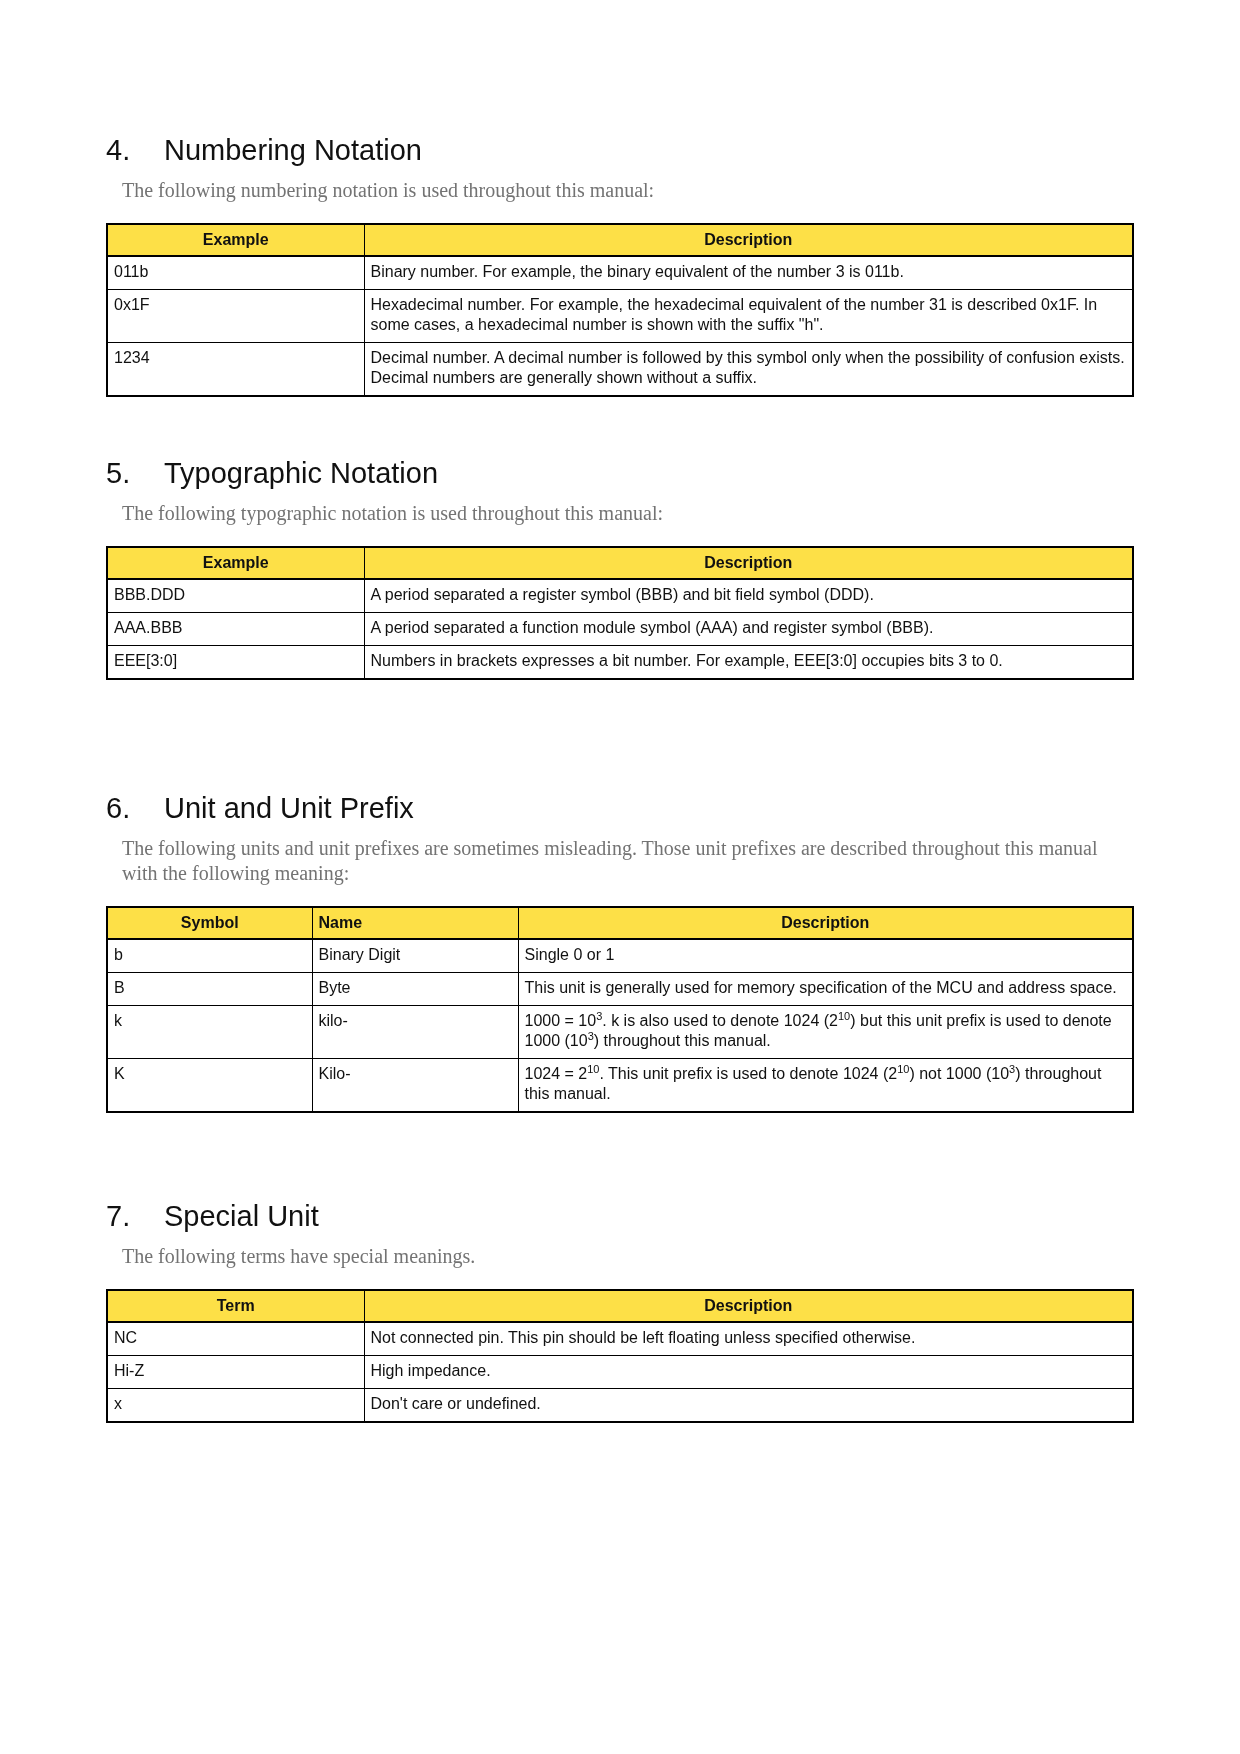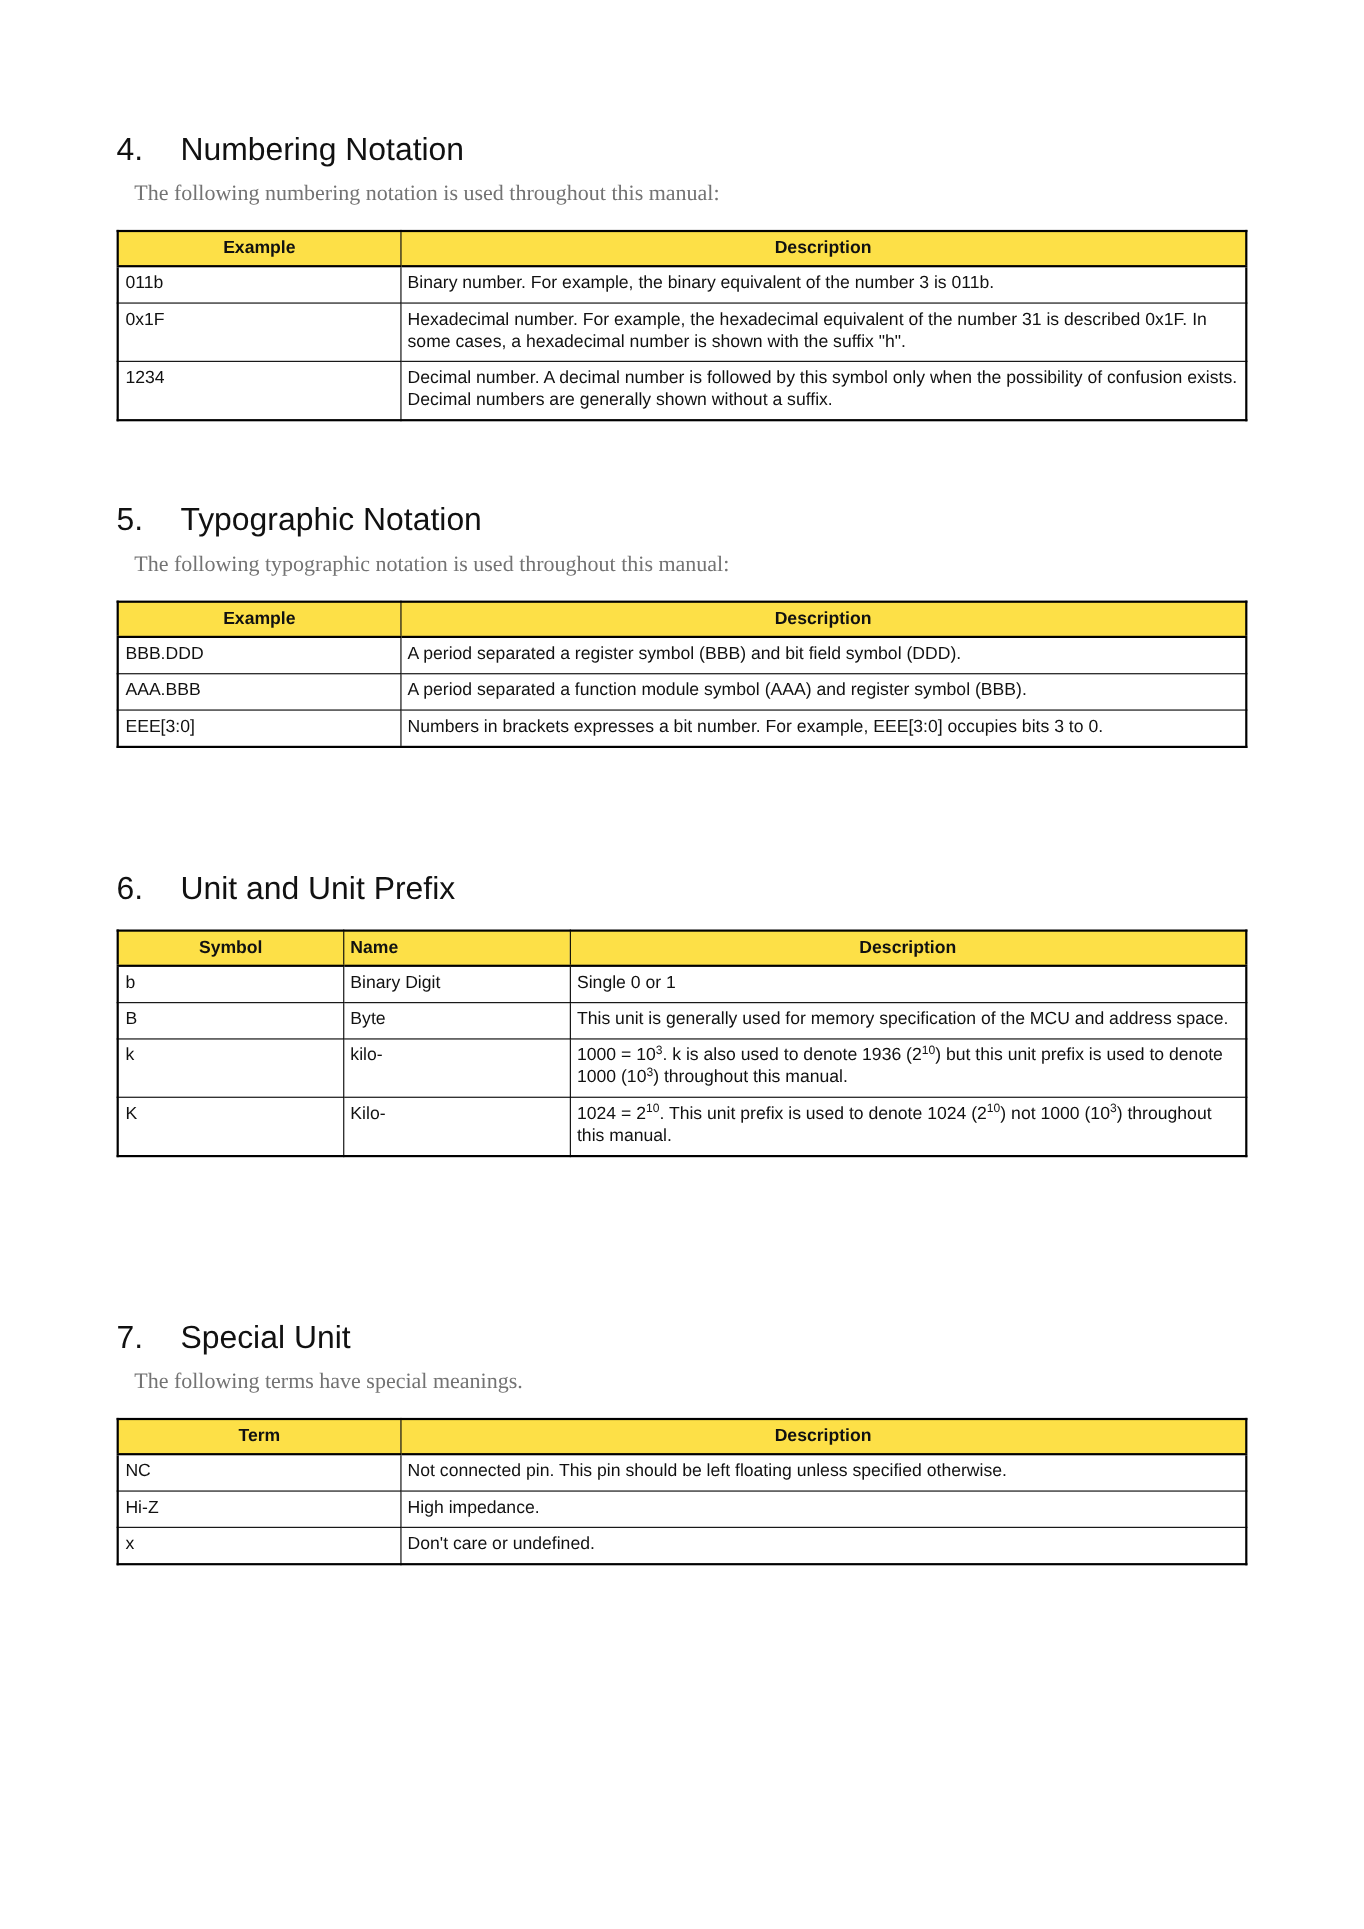--- a/index.html
+++ b/index.html
@@ -13,21 +13,21 @@
   th { background: #fde047; font-weight: bold; height: 32px; padding: 0 6px; border: 1px solid #000; border-bottom: 2px solid #000; text-align: center; box-sizing: border-box; }
   th.left { text-align: left; }
   td { border: 1px solid #000; padding: 5px 6px 7px 6px; vertical-align: top; text-align: left; }
   sup { font-size: 11px; line-height: 0; vertical-align: 6px; }
 </style>
 </head>
 <body>
 
 <div class="page">
 
-  <div class="section" style="top:119px;">
+  <div class="section" style="top:133px;">
     <h2><span class="num">4.</span><span>Numbering Notation</span></h2>
     <p class="intro" style="margin-top:11px;">The following numbering notation is used throughout this manual:</p>
     <table style="margin-top:20px;">
       <colgroup>
           <col style="width:257px">
           <col>
         </colgroup>
       <tbody>
           <tr>
         <th>Example</th>
@@ -73,20 +73,21 @@
       <tr>
         <td>EEE[3:0]</td>
         <td>Numbers in brackets expresses a bit number. For example, EEE[3:0] occupies bits 3 to 0.</td>
       </tr>
     </tbody>
       </table>
   </div>
 
   <div class="section" style="top:791px;">
     <h2><span class="num">6.</span><span>Unit and Unit Prefix</span></h2>
+    <p class="intro" style="margin-top:11px;">The following units and unit prefixes are sometimes misleading. Those unit prefixes are described throughout this manual with the following meaning:</p>
     <table style="margin-top:20px;">
       <colgroup>
           <col style="width:205px">
           <col style="width:206px">
           <col>
         </colgroup>
       <tbody>
           <tr>
         <th>Symbol</th>
         <th class="left">Name</th>
@@ -98,21 +99,21 @@
         <td>Single 0 or 1</td>
       </tr>
       <tr>
         <td>B</td>
         <td>Byte</td>
         <td>This unit is generally used for memory specification of the MCU and address space.</td>
       </tr>
       <tr>
         <td>k</td>
         <td>kilo-</td>
-        <td><span>1000 = 10</span><sup>3</sup><span>. k is also used to denote 1936 (2</span><sup>10</sup><span>) but this unit prefix is used to denote 1000 (10</span><sup>3</sup><span>) throughout this manual.</span></td>
+        <td><span>1000 = 10</span><sup>3</sup><span>. k is also used to denote 1024 (2</span><sup>10</sup><span>) but this unit prefix is used to denote 1000 (10</span><sup>3</sup><span>) throughout this manual.</span></td>
       </tr>
       <tr>
         <td>K</td>
         <td>Kilo-</td>
         <td><span>1024 = 2</span><sup>10</sup><span>. This unit prefix is used to denote 1024 (2</span><sup>10</sup><span>) not 1000 (10</span><sup>3</sup><span>) throughout this manual.</span></td>
       </tr>
     </tbody>
       </table>
   </div>
 

